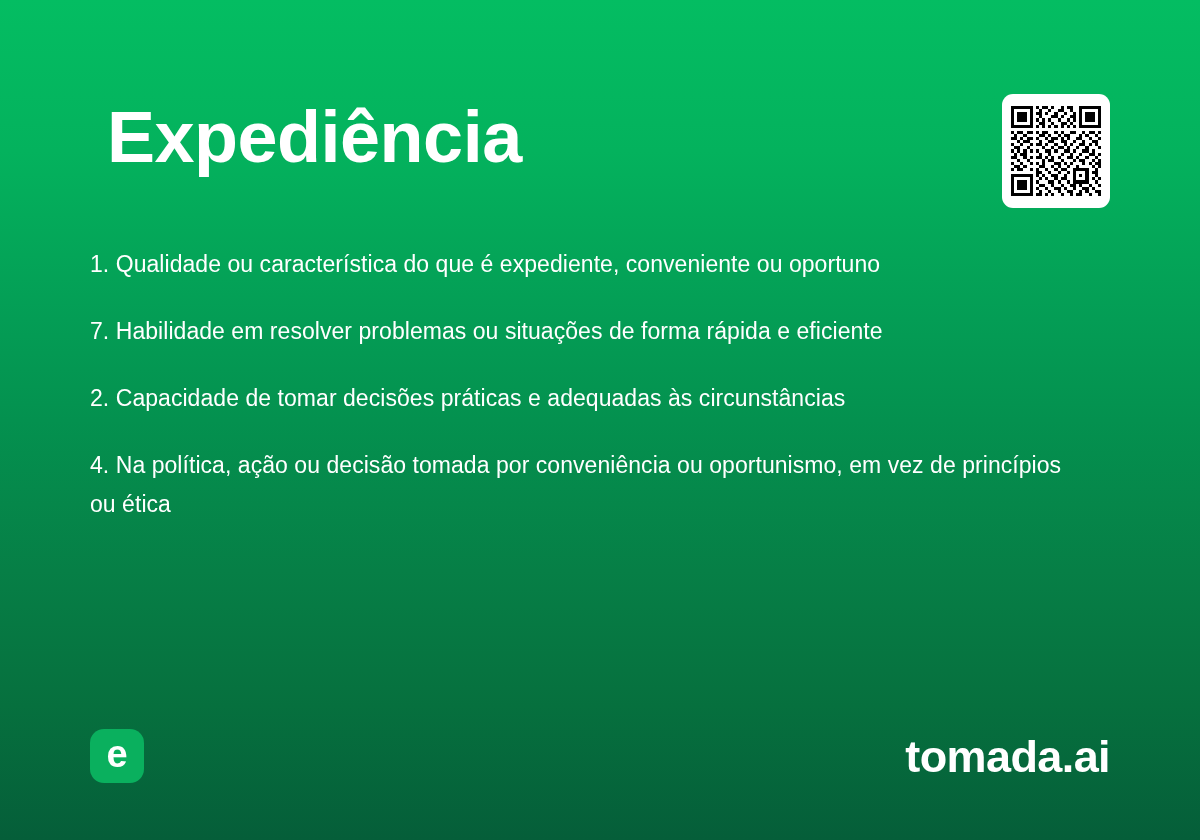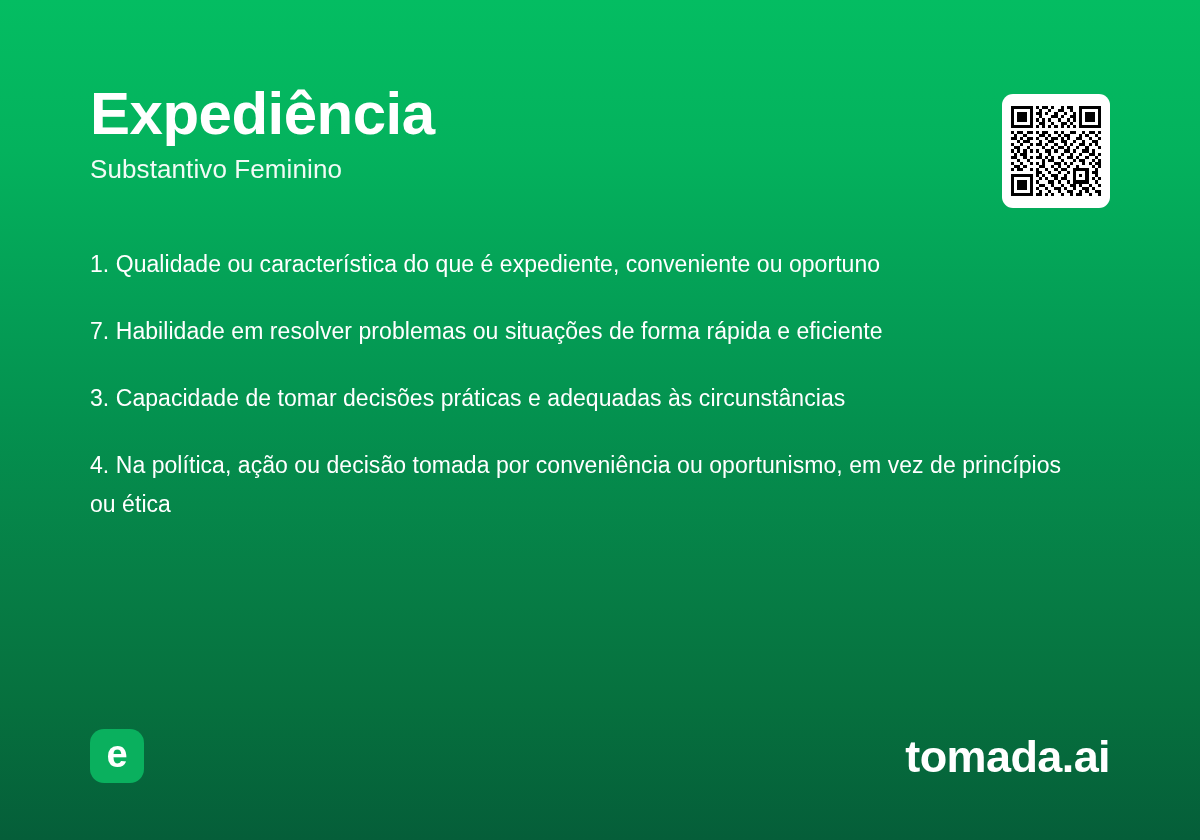--- a/index.html
+++ b/index.html
@@ -34,22 +34,22 @@
 
   
   .header {
     position: absolute;
     left: 90px;
     top: 84px;
     width: 1020px;
   }
 
   .word-title {
-    margin: 0;
-    font-size: 60px;
+    margin: 17px;
+    font-size: 72px;
     font-weight: 800;
     line-height: 1.0;
     letter-spacing: -0.5px;
     color: #ffffff;
   }
 
   .word-class {
     margin: 0;
     padding-top: 12px;
     font-size: 26px;
@@ -138,21 +138,20 @@
     white-space: nowrap;
   }
 </style>
 </head>
 <body>
 
 <div class="card">
 
   <div class="header">
     <h1 class="word-title">Expediência</h1>
-    <p class="word-class">Substantivo Feminino</p>
   </div>
 
   <div class="qr-panel">
     <svg viewBox="0 0 29 29" shape-rendering="crispEdges">
       <rect width="29" height="29" fill="#ffffff"></rect>
       <g fill="#000000">
 
         <rect x="0" y="0" width="7" height="1"></rect>
           <rect x="0" y="6" width="7" height="1"></rect>
         <rect x="0" y="0" width="1" height="7"></rect>
@@ -413,21 +412,21 @@
           <rect x="21" y="28" width="2" height="1"></rect>
         <rect x="25" y="28" width="1" height="1"></rect>
           <rect x="28" y="28" width="1" height="1"></rect>
       </g>
     </svg>
   </div>
 
   <div class="definitions">
     <p class="definition">1. Qualidade ou característica do que é expediente, conveniente ou oportuno</p>
     <p class="definition">7. Habilidade em resolver problemas ou situações de forma rápida e eficiente</p>
-    <p class="definition">3. Capacidade de tomar decisões práticas e adequadas às circunstâncias</p>
+    <p class="definition">2. Capacidade de tomar decisões práticas e adequadas às circunstâncias</p>
     <p class="definition">4. Na política, ação ou decisão tomada por conveniência ou oportunismo, em vez de princípios ou ética</p>
   </div>
 
   <div class="footer">
     <div class="logo-mark">
       <span>e</span>
     </div>
     <div class="brand-wordmark">tomada.ai</div>
   </div>
 

